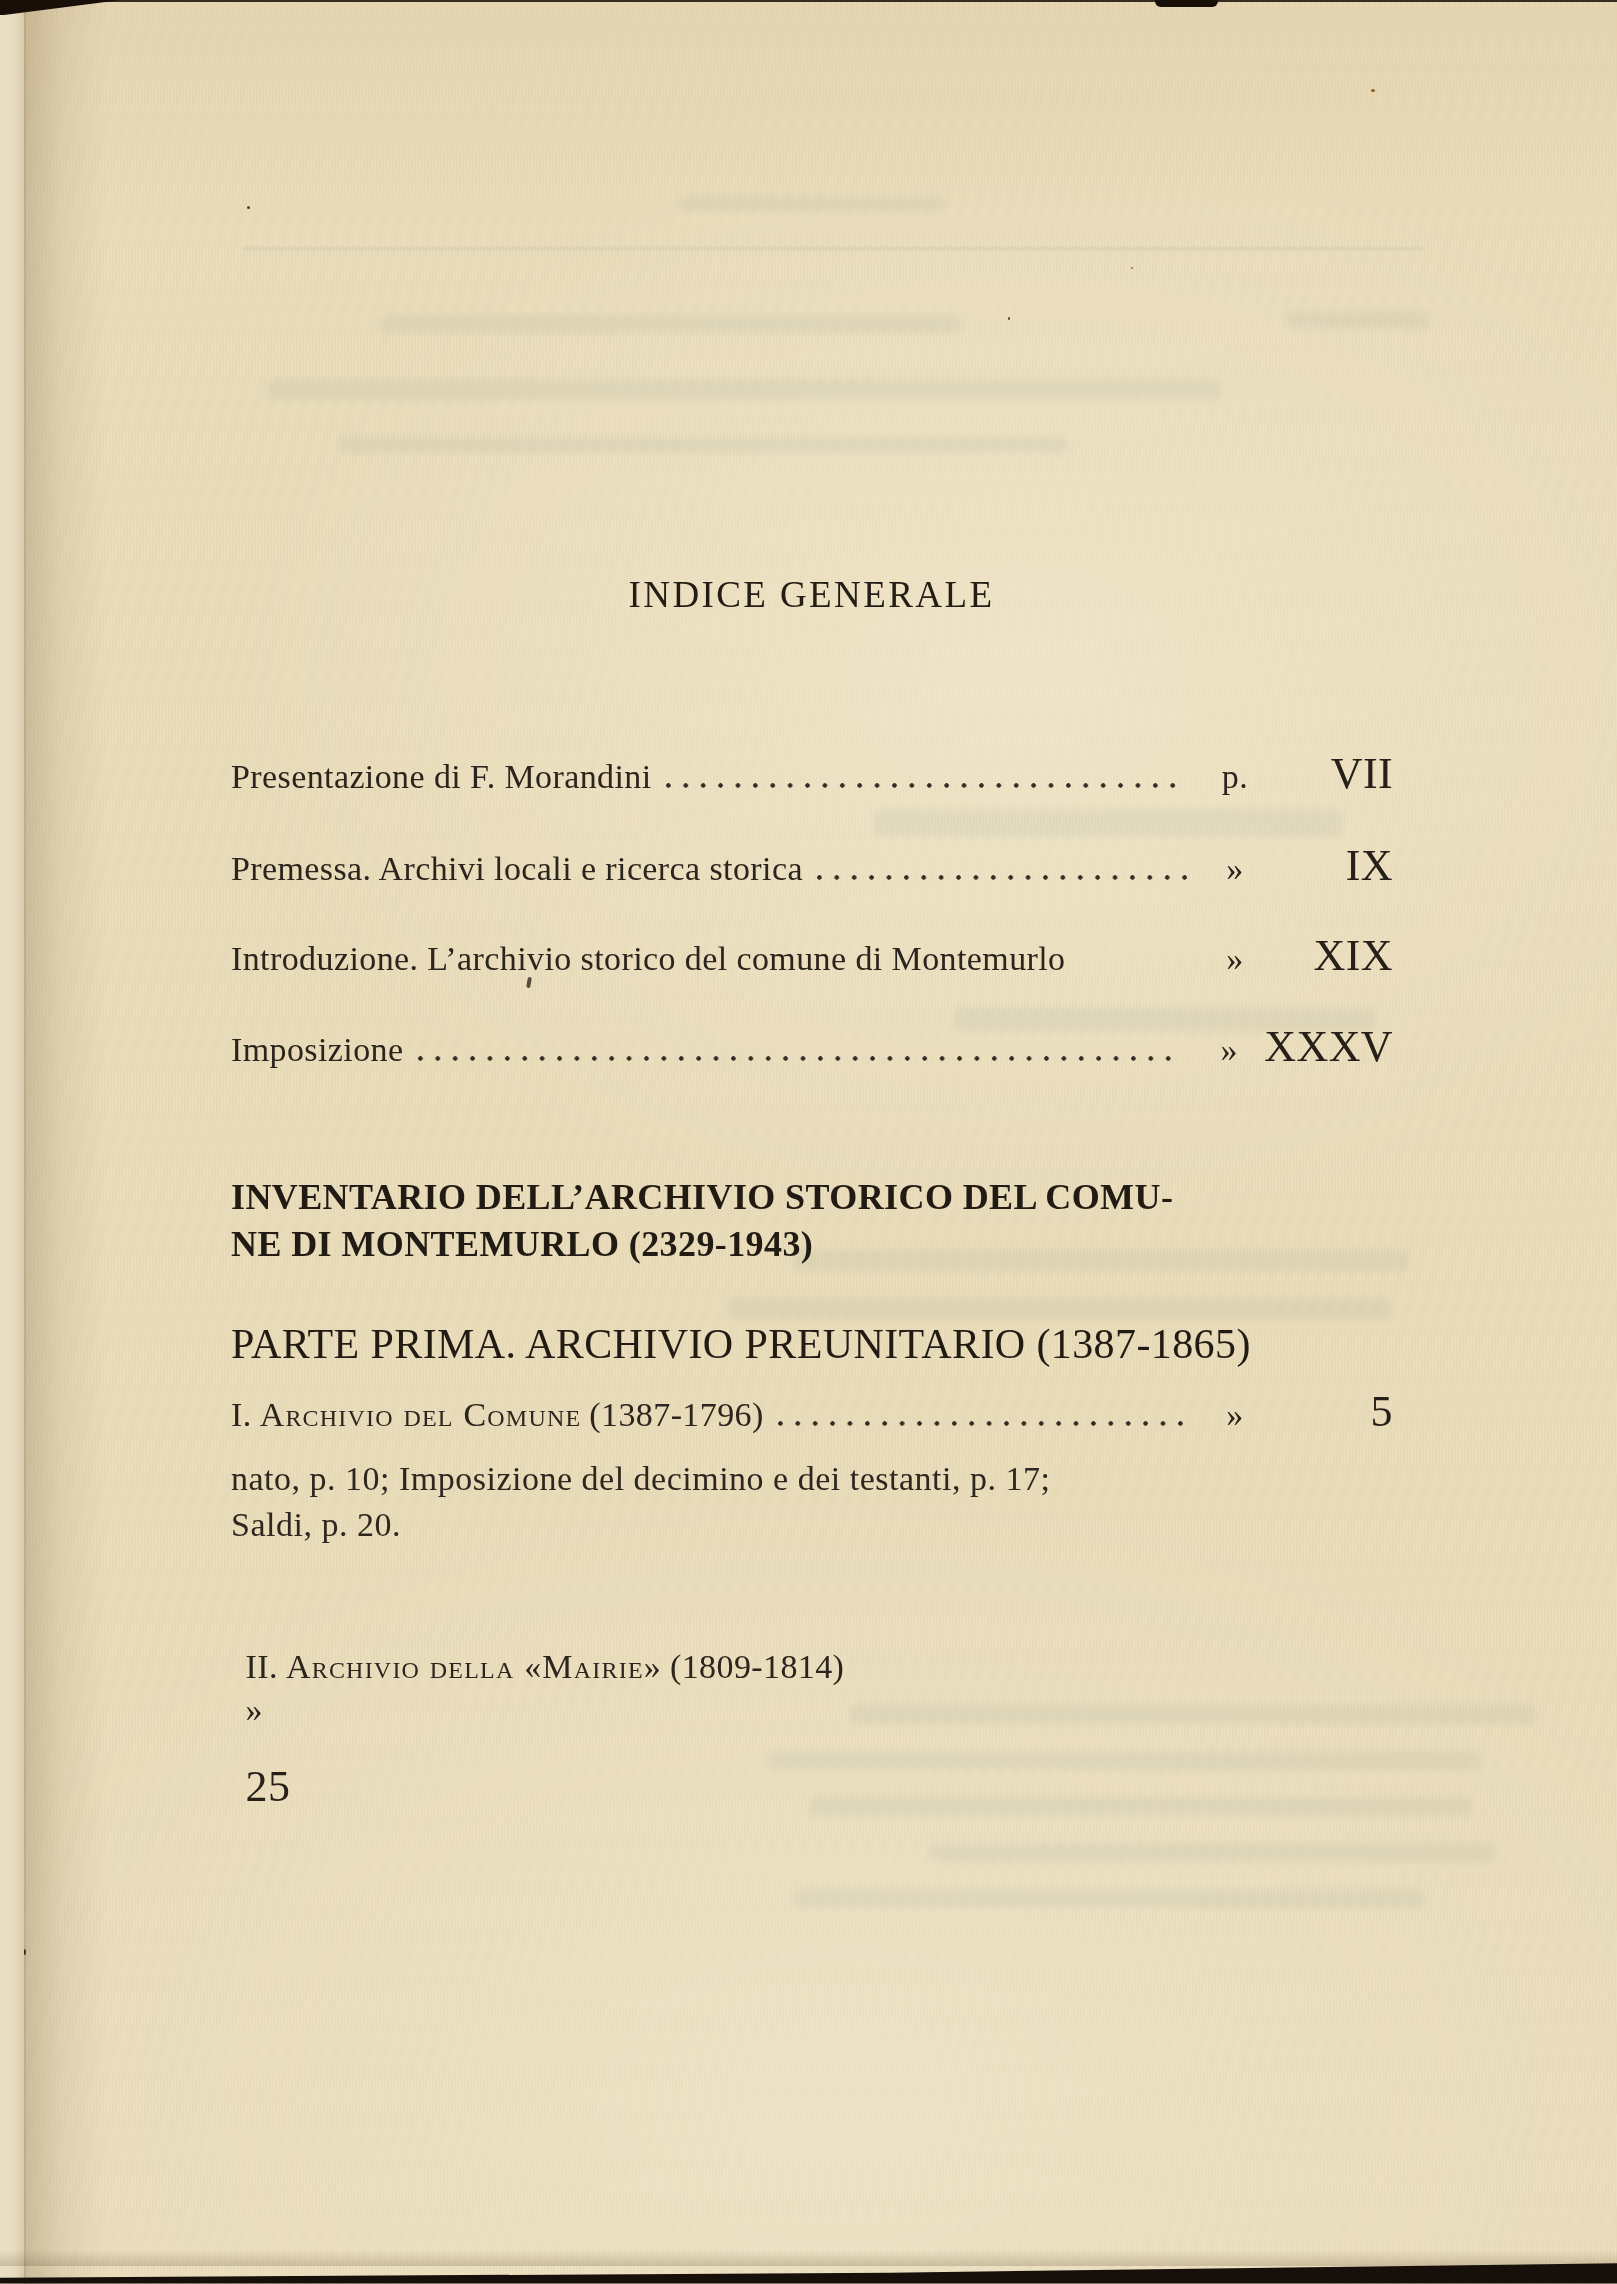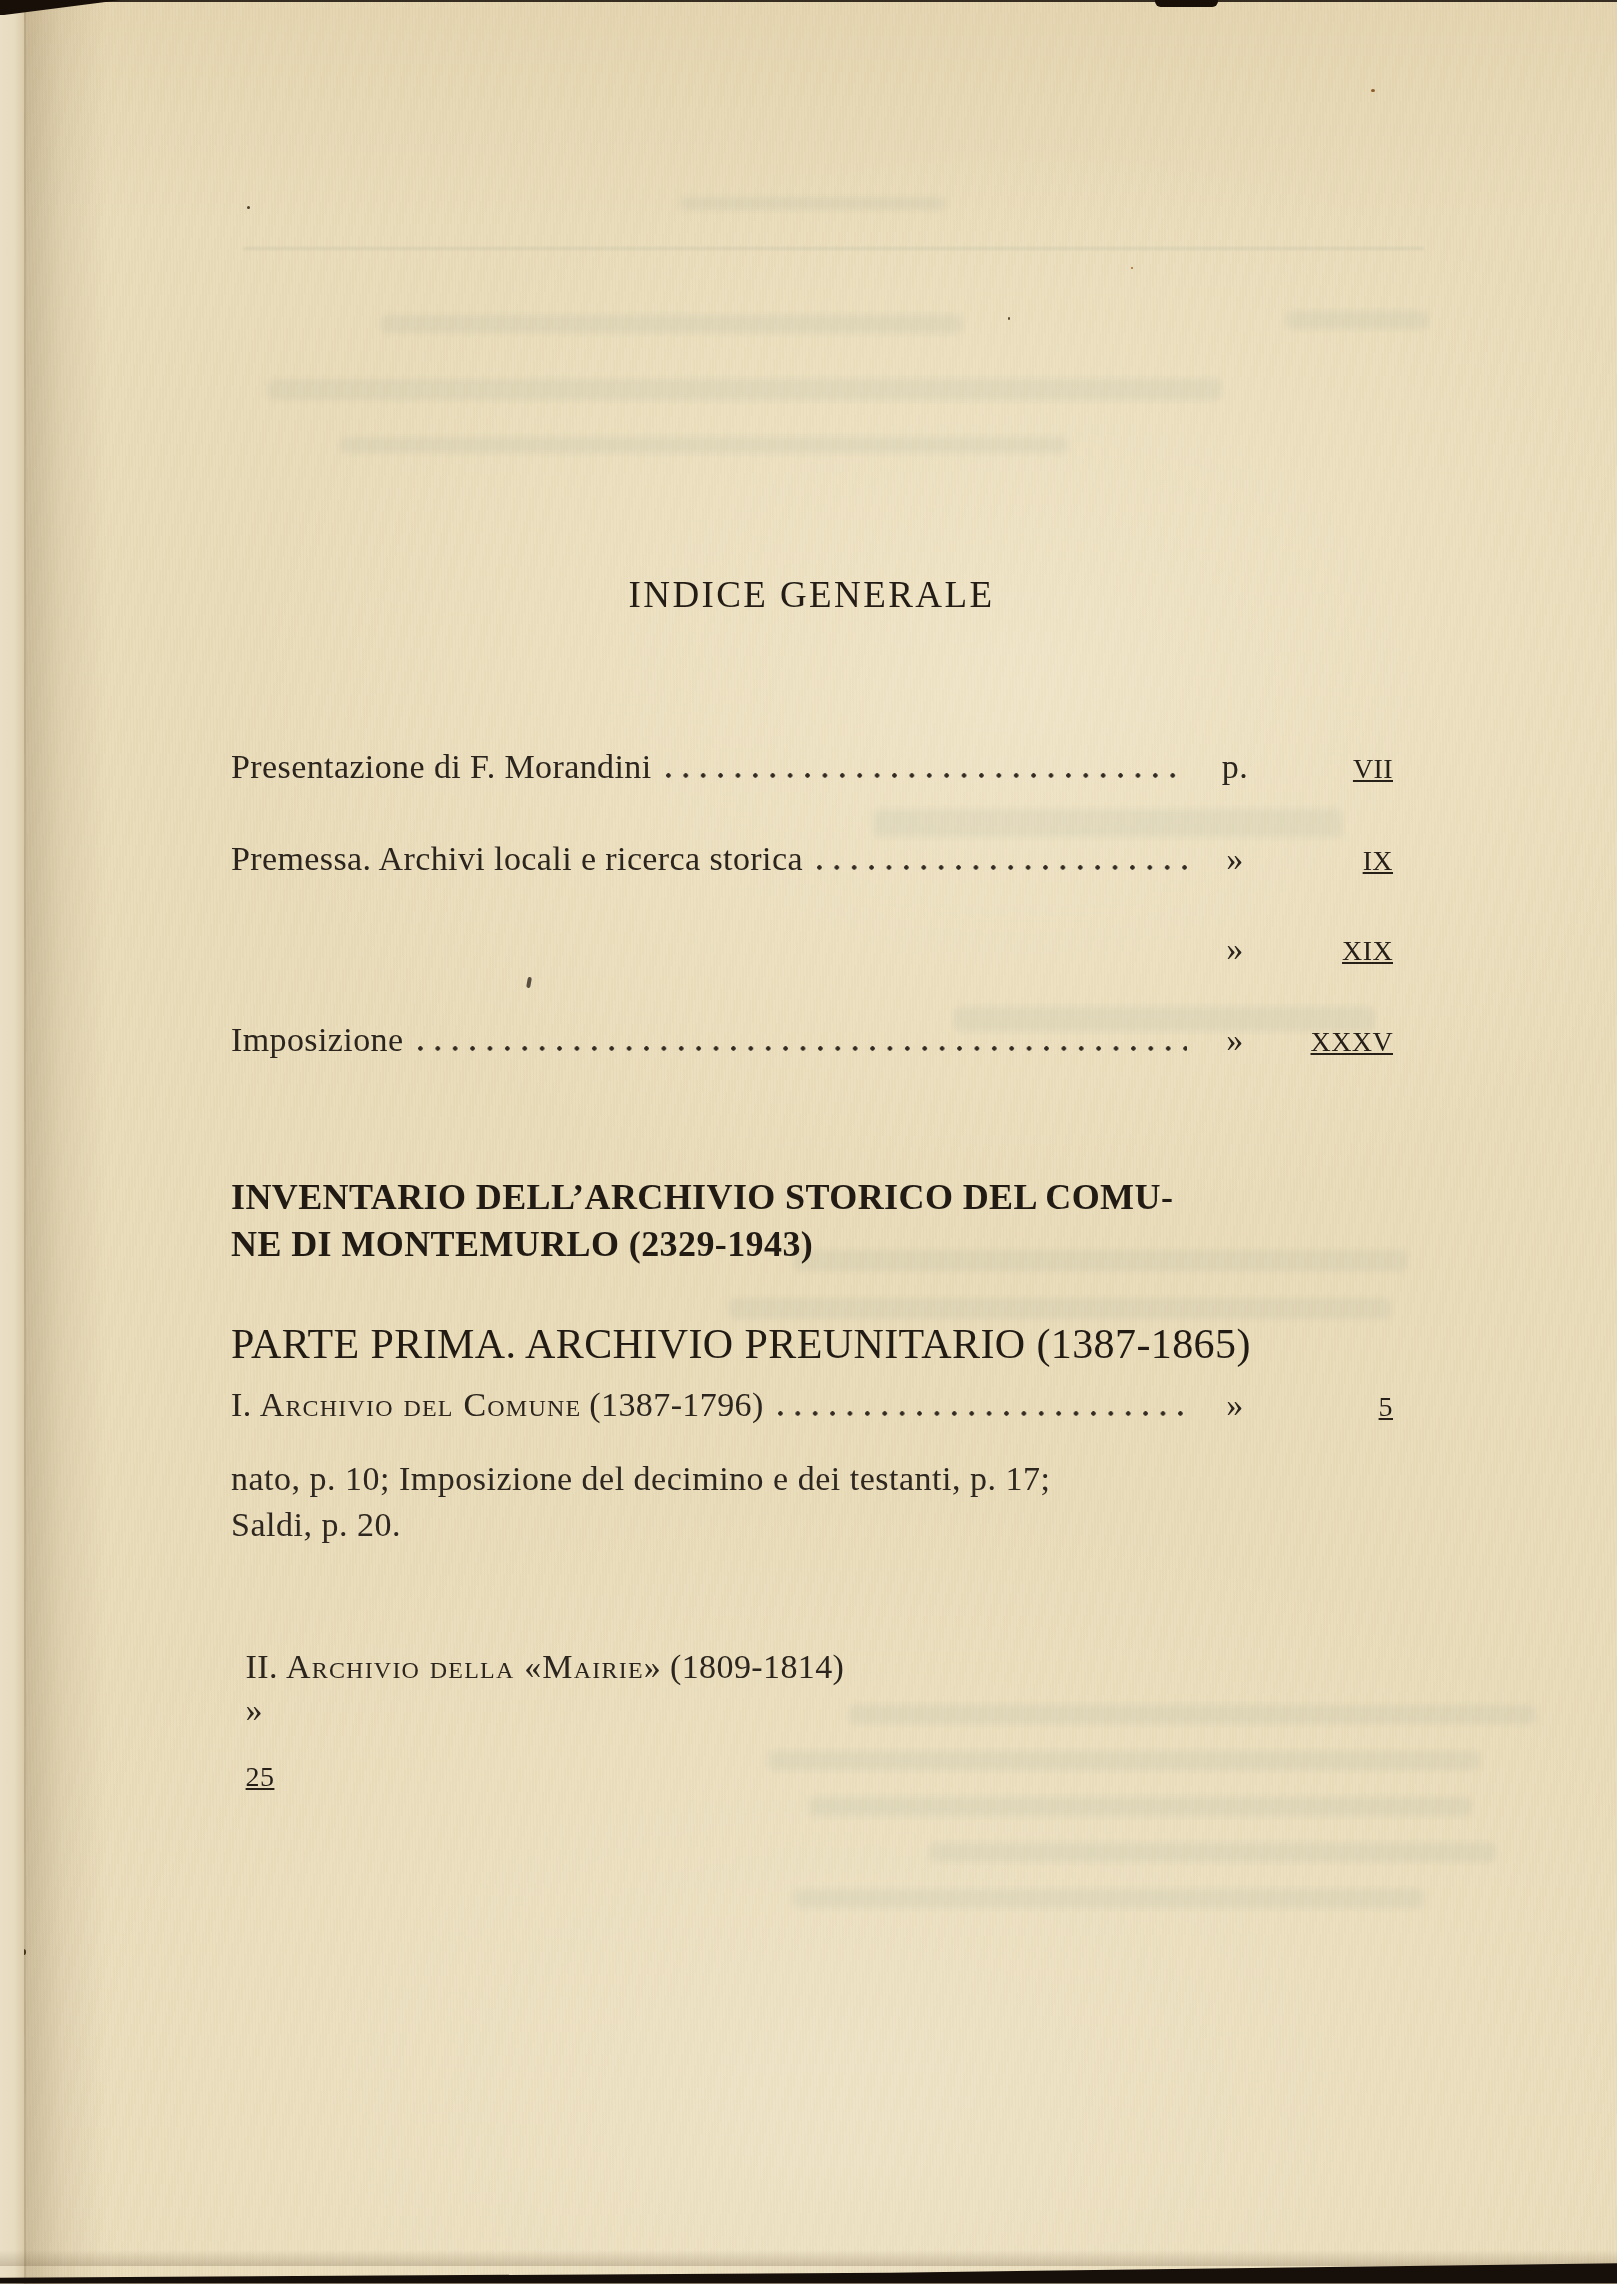--- a/index.html
+++ b/index.html
@@ -78,21 +78,21 @@
     white-space:nowrap;
   }
   .row .label{flex:0 0 auto;}
   .row .leader{
     flex:1 1 auto;height:4.9px;margin:0 13px 0 14.6px;
     background-image:radial-gradient(circle at 2.4px 2.4px, rgba(42,34,26,0.95) 1.9px, rgba(42,34,26,0) 2.5px);
     background-size:17.4px 4.9px;background-repeat:repeat-x;background-position:left bottom;
   }
   .row.no-dots .leader{background-image:none;}
   .row .ref{flex:0 0 70px;text-align:center;font-size:34px;color:#2c251d;}
-  .row .pagenum{flex:0 0 123px;text-align:right;font-size:28px;color:#272019;text-decoration:underline;}
+  .row .pagenum{flex:0 0 123px;text-align:right;font-size:44px;color:#272019;}
   .r1{top:748px;} .r2{top:840px;} .r3{top:930px;} .r4{top:1021px;}
   .big-heading{
     position:absolute;left:231px;top:1174px;width:1051px;
     font-size:36px;font-weight:bold;line-height:47px;letter-spacing:0.4px;color:#211b14;
   }
   .part-heading{
     position:absolute;left:231px;top:1320px;width:1051px;
     font-size:42px;font-weight:normal;letter-spacing:0.4px;color:#211b14;white-space:nowrap;
   }
   .sc{font-variant:small-caps;letter-spacing:1.2px;}
@@ -142,20 +142,21 @@
     <span class="ref">p.</span>
     <span class="pagenum">VII</span>
   </div>
   <div class="row r2">
     <span class="label">Premessa. Archivi locali e ricerca storica</span>
     <span class="leader"></span>
     <span class="ref">»</span>
     <span class="pagenum">IX</span>
   </div>
   <div class="row r3 no-dots">
+    <span class="label">Introduzione. L’archivio storico del comune di Montemurlo</span>
     <span class="leader"></span>
     <span class="ref">»</span>
     <span class="pagenum">XIX</span>
   </div>
   <div class="row r4">
     <span class="label">Imposizione</span>
     <span class="leader"></span>
     <span class="ref">»</span>
     <span class="pagenum">XXXV</span>
   </div>

